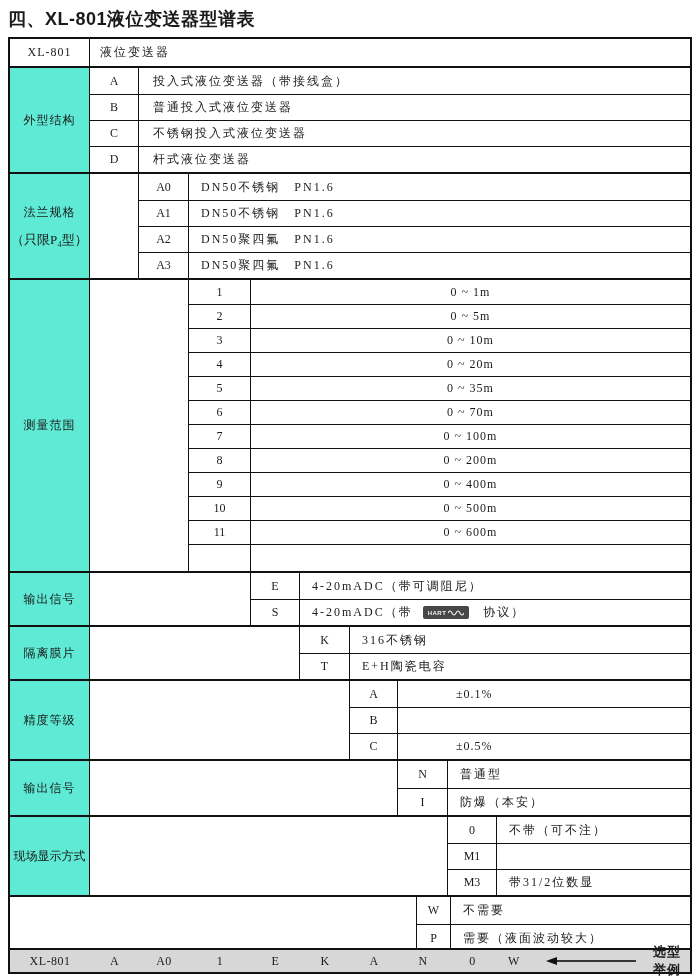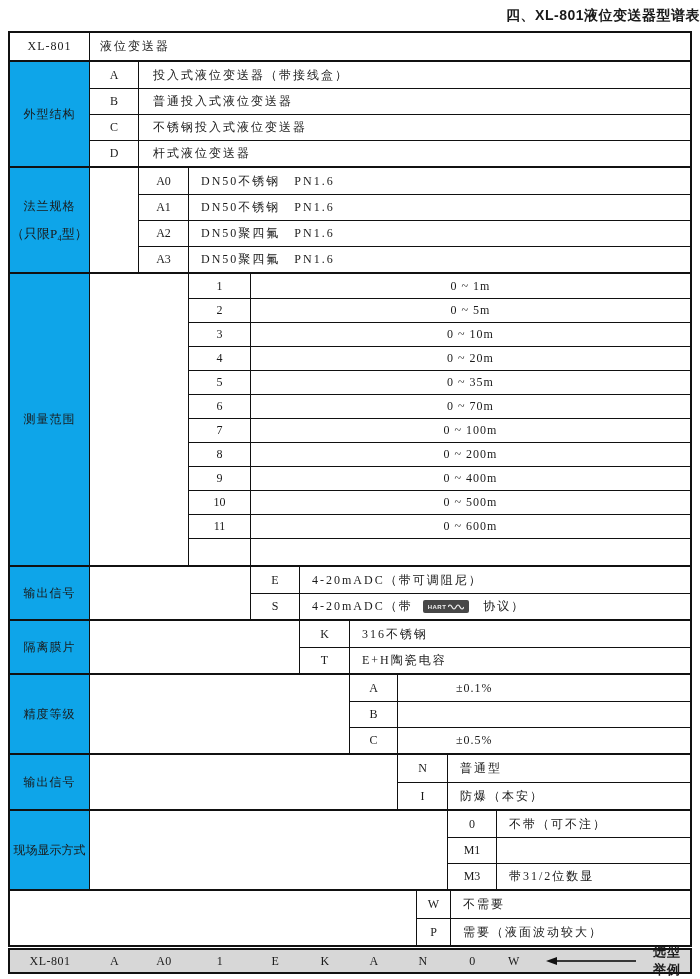--- a/index.html
+++ b/index.html
@@ -7,45 +7,44 @@
   body {
     font-family: "Liberation Serif", "DejaVu Serif", serif;
     color: #1a1a1a;
     position: relative;
     height: 979px;
     overflow: hidden;
   }
   .page-title {
     font-family: "Liberation Sans", "DejaVu Sans", sans-serif;
     font-weight: bold;
-    font-size: 14px;
+    font-size: 18px;
     letter-spacing: 0.5px;
     margin: 7px 0 6px 8px;
-    text-align: right;
   }
   .spec-table {
     margin-left: 8px;
     width: 684px;
     border: 2px solid #111;
   }
   
   .hdr-row { display: flex; height: 27px; }
   .hdr-model {
     width: 80px; border-right: 1px solid #111;
     display: flex; align-items: center; justify-content: center;
     font-size: 12px; letter-spacing: 1px;
   }
   .hdr-name {
     flex: 1; display: flex; align-items: center;
     padding-left: 10px; font-size: 12px; letter-spacing: 2px;
   }
   
   .section { display: flex; border-top: 2px solid #111; }
   .lbl {
-    width: 80px; background: #0ea5e9; border-right: 1px solid #111;
+    width: 80px; background: #5eead4; border-right: 1px solid #111;
     display: flex; flex-direction: column; align-items: center; justify-content: center;
     font-size: 12px; letter-spacing: 1px; text-align: center;
     gap: 10px;
   }
   .lbl .l2 { font-size: 13px; letter-spacing: 0; }
   .sp { border-right: 1px solid #111; background: #fff; flex-shrink: 0; }
   .rows { flex: 1; display: flex; flex-direction: column; }
   .row { display: flex; border-top: 1px solid #111; }
   .row:first-child { border-top: none; }
   .code {

